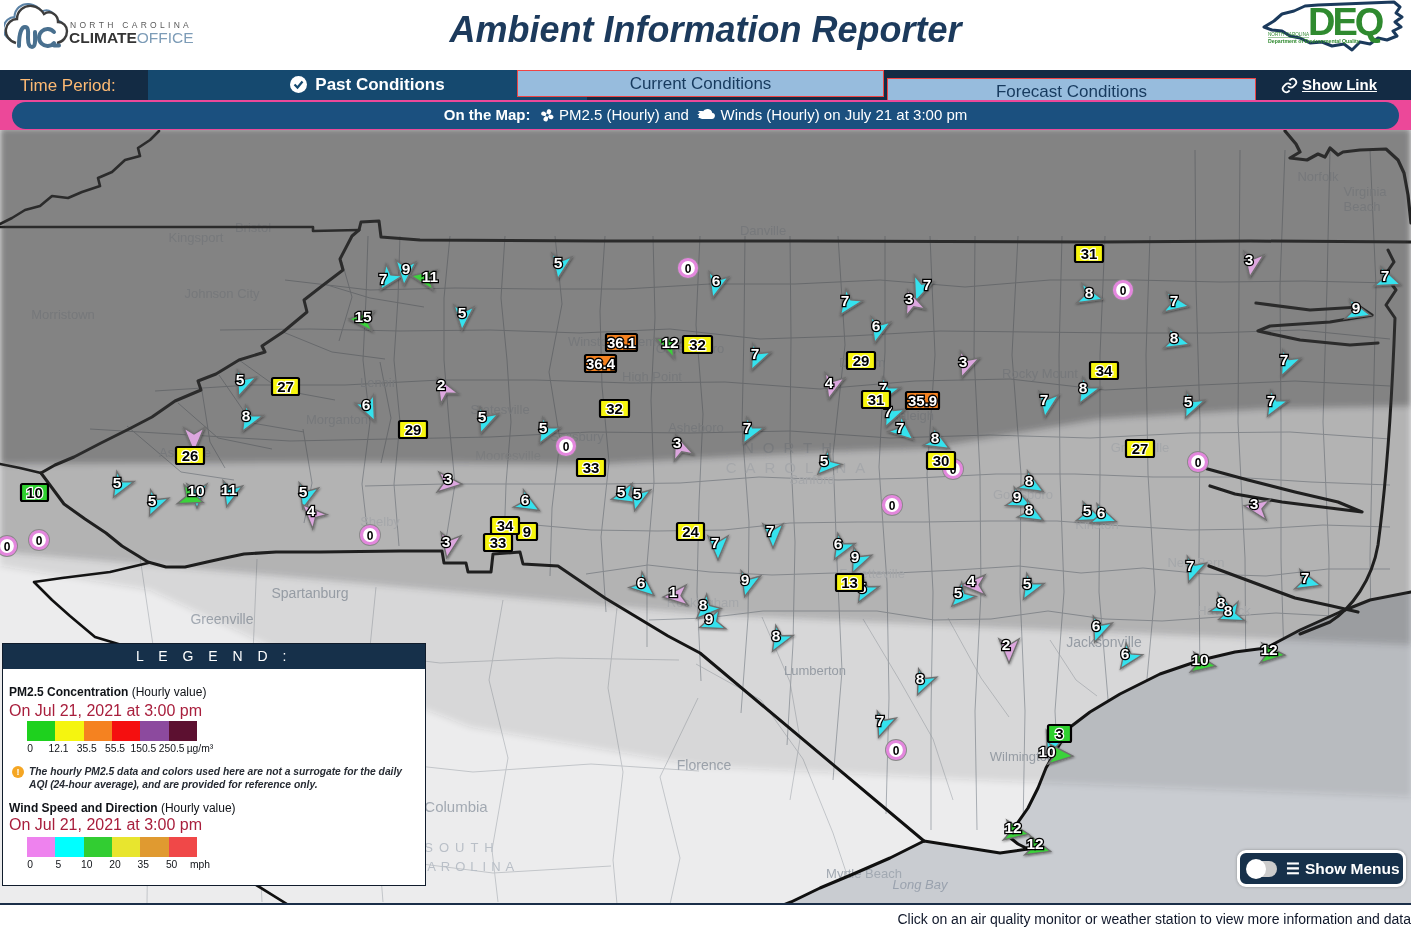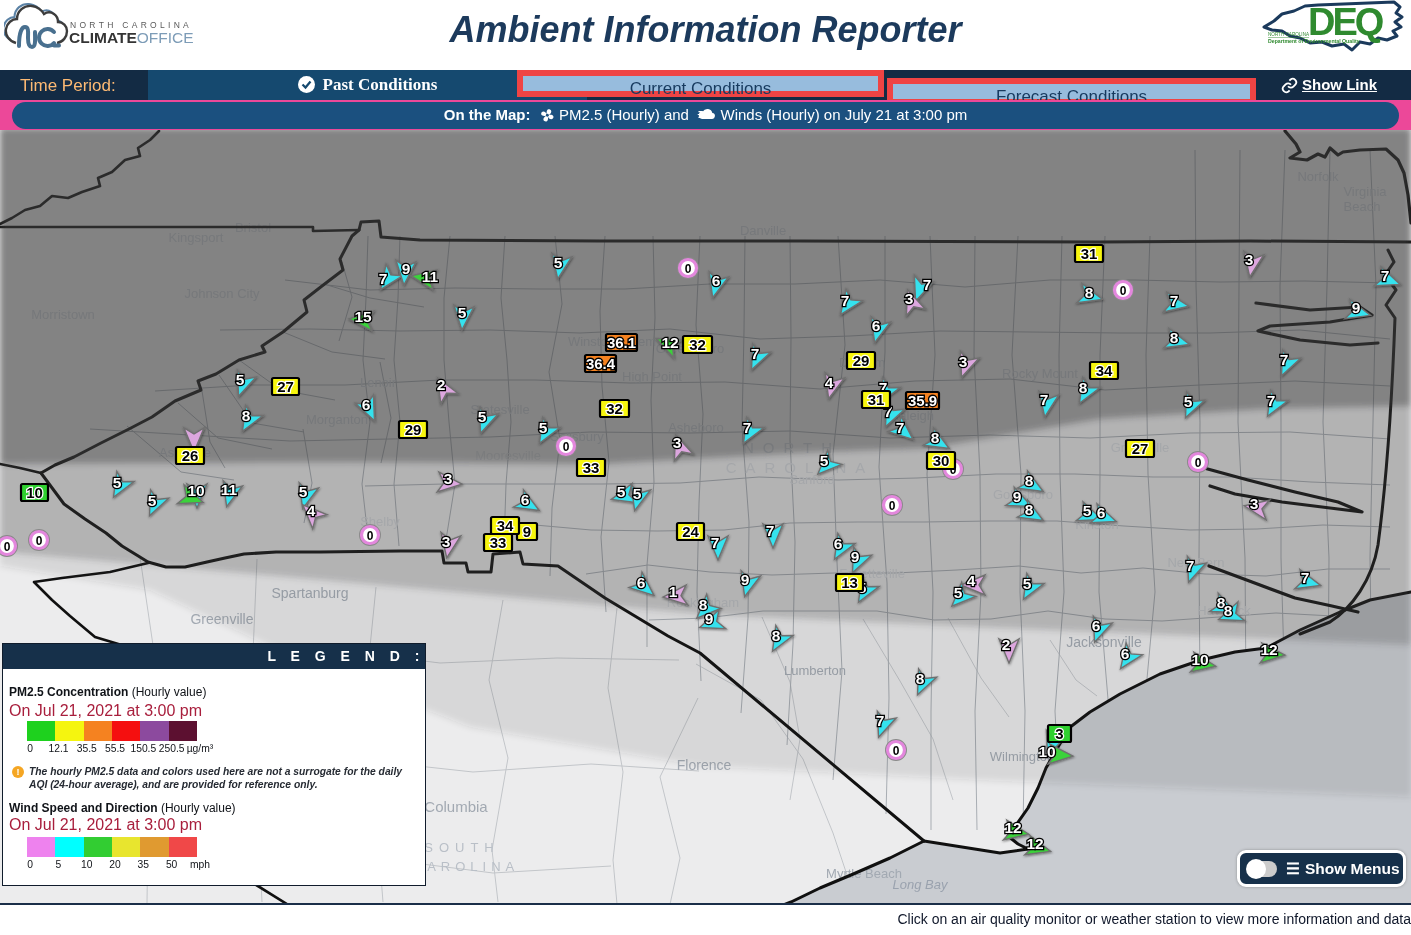--- a/index.html
+++ b/index.html
@@ -1,30 +1,30 @@
 <!DOCTYPE html>
 <html><head><meta charset="utf-8">
 <style>
   * { margin:0; padding:0; box-sizing:border-box; }
   body { width:1411px; height:935px; font-family:"Liberation Sans",sans-serif; background:#fff; overflow:hidden; }
   .hdr { position:relative; height:70px; background:#fff;padding-left:40px; }
   .title { position:absolute; left:0; right:0; top:9px; text-align:center; font-size:36px; font-weight:bold; font-style:italic; color:#1c3a5c; }
   .nav { position:relative; height:30px; background:#132b44; }
   .tab { position:absolute; top:0; font-size:17px; }
   .tp { left:20px; top:6px; color:#fdba74; font-size:17px; position:absolute; }
-  .active { left:148px; width:439px; height:30px; background:#15496F; color:#fff; font-weight:bold; text-align:center; line-height:29px;font-family:Liberation Serif, serif; }
-  .light { background:#97bcdd; color:#173a5e; height:27px; text-align:center; line-height:26px; border:6px solid #ef4444; }
+  .active { left:148px; width:439px; height:30px; background:#15496F; color:#fff; font-weight:bold; text-align:center; line-height:29px; }
+  .light { background:#97bcdd; color:#173a5e; height:27px; text-align:center; line-height:26px; border:1px solid #ef4444; }
   .cur { left:517px; width:367px; }
   .fore { left:887px; width:369px;margin-top:8px; }
   .slink { position:absolute; right:34px; top:6px; color:#fff; font-size:15px; font-weight:bold; text-decoration:underline; }
   .sbar { position:relative; height:30px; background:#ec4899; }
   .sbar .pill { position:absolute; left:12px; right:12px; top:2px; height:27px; background:#1b507f; border-radius:14px; color:#fff; font-size:15px; text-align:center; line-height:26px; }
   .map { position:relative; width:1411px; height:773px; overflow:hidden; }
   .legend { position:absolute; left:2px; top:513px; width:424px; height:243px; background:#fff; border:1px solid #101c2c; }
-  .lhead { background:#16304a; color:#fff; font-weight:bold; font-size:14px; letter-spacing:5.5px; text-align:right; height:25px; line-height:25px; }
+  .lhead { background:#16304a; color:#fff; font-weight:normal; font-size:14px; letter-spacing:5.5px; text-align:center; height:25px; line-height:25px; }
   .lbody { position:relative; height:216px; color:#101318; font-size:12px; }
   .lbody > div { position:absolute; left:6px; white-space:nowrap; }
   .red { color:#a81e3c; font-size:16px; }
   .cbar { display:flex; width:170px; height:20px; left:24px !important; }
   .cbar div { flex:1; position:static !important; }
   .clab { display:flex; left:13px !important; font-size:10.3px; }
   .clab span { width:28.3px; text-align:center; flex:none; }
   .warn { font-size:10.3px; font-style:italic; color:#262b33; line-height:1.3; white-space:normal !important; width:410px; }
   .wic { display:inline-block; width:12px; height:12px; border-radius:50%; background:#f5a623; color:#fff; font-style:normal; font-weight:bold; font-size:9px; text-align:center; line-height:12px; margin:0 5px 0 3px; }
   .witxt { display:inline-block; vertical-align:top; width:382px;font-weight:bold; }

